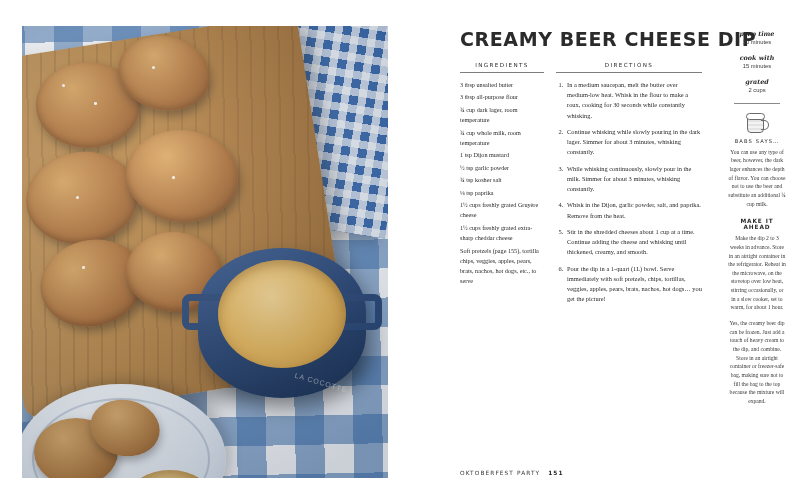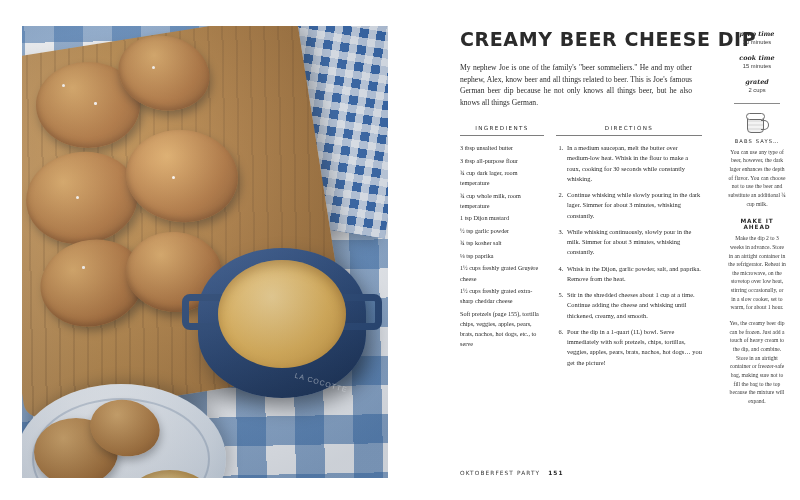--- a/index.html
+++ b/index.html
@@ -389,21 +389,20 @@
         <div class="dip-bowl"></div>
       </div>
 
       <div class="cloth-shade"></div>
     </div>
   </div>
 
   <div class="recipe-page">
     <div class="recipe-inner">
       <h1 class="title">CREAMY BEER CHEESE DIP</h1>
-      <p class="intro">My nephew Joe is one of the family's "beer sommeliers." He and my other nephew, Alex, know beer and all things related to beer. This is Joe's famous German beer dip because he not only knows all things beer, but he also knows all things German.</p>
 
       <div class="cols">
         <div class="col-ing">
           <div class="col-head">INGREDIENTS</div>
           <ul class="ing-list">
             <li>3 tbsp unsalted butter</li>
             <li>3 tbsp all-purpose flour</li>
             <li>¾ cup dark lager, room temperature</li>
             <li>¾ cup whole milk, room temperature</li>
             <li>1 tsp Dijon mustard</li>
@@ -429,21 +428,21 @@
         </div>
       </div>
     </div>
 
     <div class="rail">
       <div class="meta-block">
         <div class="meta-label">prep time</div>
         <div class="meta-value">10 minutes</div>
       </div>
       <div class="meta-block">
-        <div class="meta-label">cook time</div>
+        <div class="meta-label">cook with</div>
         <div class="meta-value">15 minutes</div>
       </div>
       <div class="meta-block">
         <div class="meta-label">grated</div>
         <div class="meta-value">2 cups</div>
       </div>
 
       <div class="rail-rule"></div>
 
       <div class="babs-icon">

